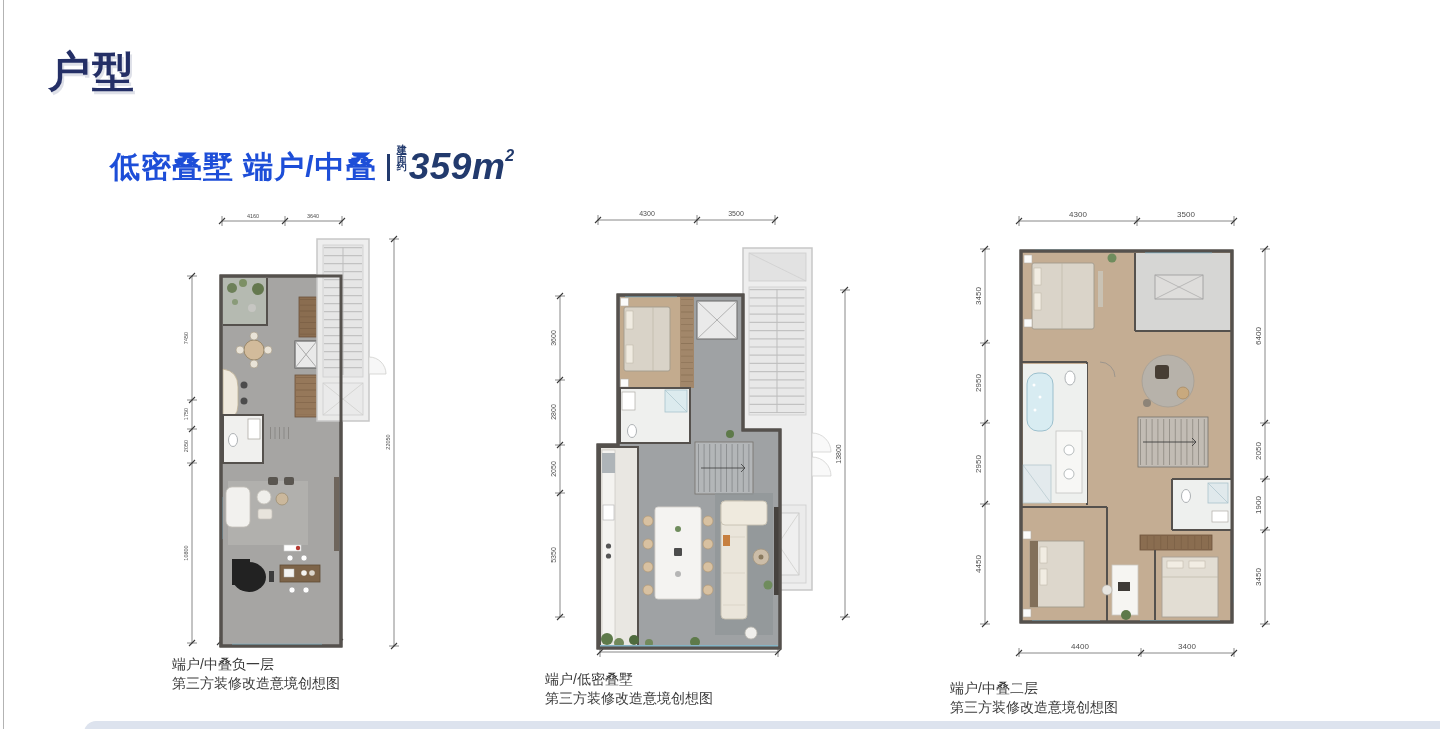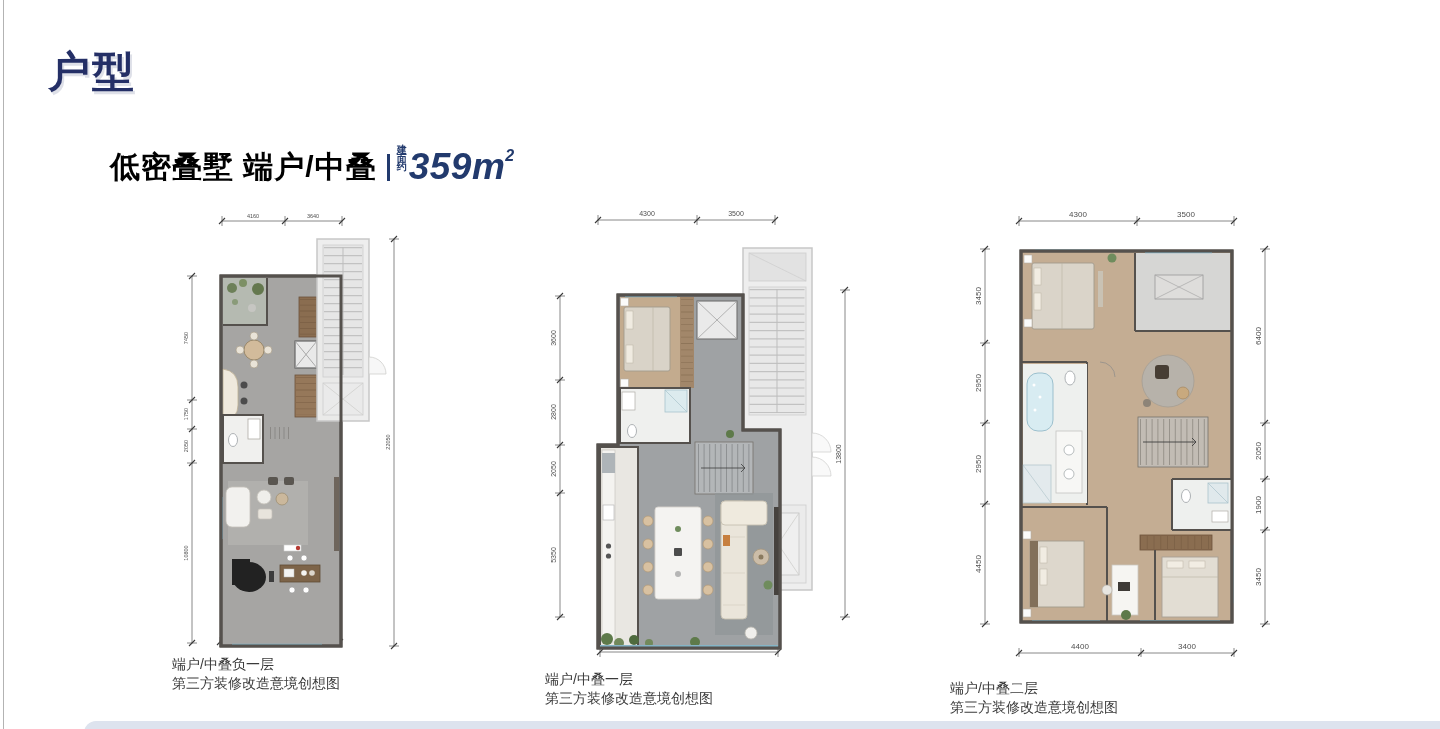--- a/index.html
+++ b/index.html
@@ -5,21 +5,21 @@
   * { margin:0; padding:0; box-sizing:border-box; }
   html,body { width:1440px; height:729px; background:#ffffff; overflow:hidden;
     font-family:"Liberation Sans","DejaVu Sans",sans-serif; }
   .stage { position:relative; width:1440px; height:729px; background:#fff; }
   .edge-line { position:absolute; left:3px; top:0; bottom:0; width:1px; background:#b3b3b3; }
   .bottom-bar { position:absolute; left:84px; right:-14px; top:721px; height:16px;
     background:#dde3ee; border-radius:12px 12px 0 0; }
   .page-title { position:absolute; left:48px; top:44px; font-size:42px; font-weight:bold;
     color:#242f66; letter-spacing:2px; text-shadow:2px 3px 0 rgba(36,47,102,0.15); }
   .headline { position:absolute; left:110px; top:146px; display:flex; align-items:flex-end; }
-  .headline-main { font-size:30px; font-weight:bold; color:#000000; letter-spacing:1px; line-height:36px; }
+  .headline-main { font-size:30px; font-weight:bold; color:#1d4ed8; letter-spacing:1px; line-height:36px; }
   .headline-divider { width:3px; height:27px; background:#223a6d; margin:0 7px 4px 10px; }
   .area-label { display:inline-block; width:10px; font-size:10px; line-height:8.5px;
     word-break:break-all; color:#223a6d; font-weight:bold; margin:0 2px 13px 0; }
   .area-value { font-size:37px; font-weight:bold; color:#223a6d; line-height:36px; letter-spacing:0.5px;font-style:italic; }
   .area-sup { font-size:16px; font-weight:bold; color:#223a6d; vertical-align:18px; line-height:10px; }
   .plan { position:absolute; }
   .plan svg { display:block; }
   .cap { width:100%; text-align:left; color:#3a3a3a; font-size:14px; line-height:19px; }
   .dla { font-size:5.5px; fill:#4f4f4f; text-anchor:middle; }
   .dlb { font-size:7px;   fill:#4f4f4f; text-anchor:middle; }
@@ -272,21 +272,21 @@
         <circle cx="62" cy="434" r="6" fill="#5e7a4a"></circle>
           <circle cx="74" cy="438" r="5" fill="#72895b"></circle>
         <circle cx="89" cy="435" r="5" fill="#4f6b3e"></circle>
           <circle cx="104" cy="438" r="4" fill="#72895b"></circle>
         <circle cx="150" cy="437" r="5" fill="#5e7a4a"></circle>
           <circle cx="223" cy="380" r="4.5" fill="#6f8c5d"></circle>
       </g>
       <line x1="55" y1="441.5" x2="233" y2="441.5" stroke="#85b5c6" stroke-width="3"></line>
       <path d="M73,90 H198 V225 H235 V443 H53 V240 H73 Z" fill="none" stroke="#55514d" stroke-width="3"></path>
     </svg>
-    <div class="cap" style="margin-top:10px;">端户/中叠一层</div>
+    <div class="cap" style="margin-top:10px;">端户/低密叠墅</div>
     <div class="cap">第三方装修改造意境创想图</div>
   </div>
 
   <div class="plan" style="left:950px; top:205px; width:330px;">
     <svg viewBox="0 0 330 452" width="330" height="452">
       <g class="dimline">
         <line x1="69" y1="16" x2="284" y2="16"></line>
         <line x1="69" y1="11" x2="69" y2="21"></line>
           <line x1="187" y1="11" x2="187" y2="21"></line>
           <line x1="284" y1="11" x2="284" y2="21"></line>

